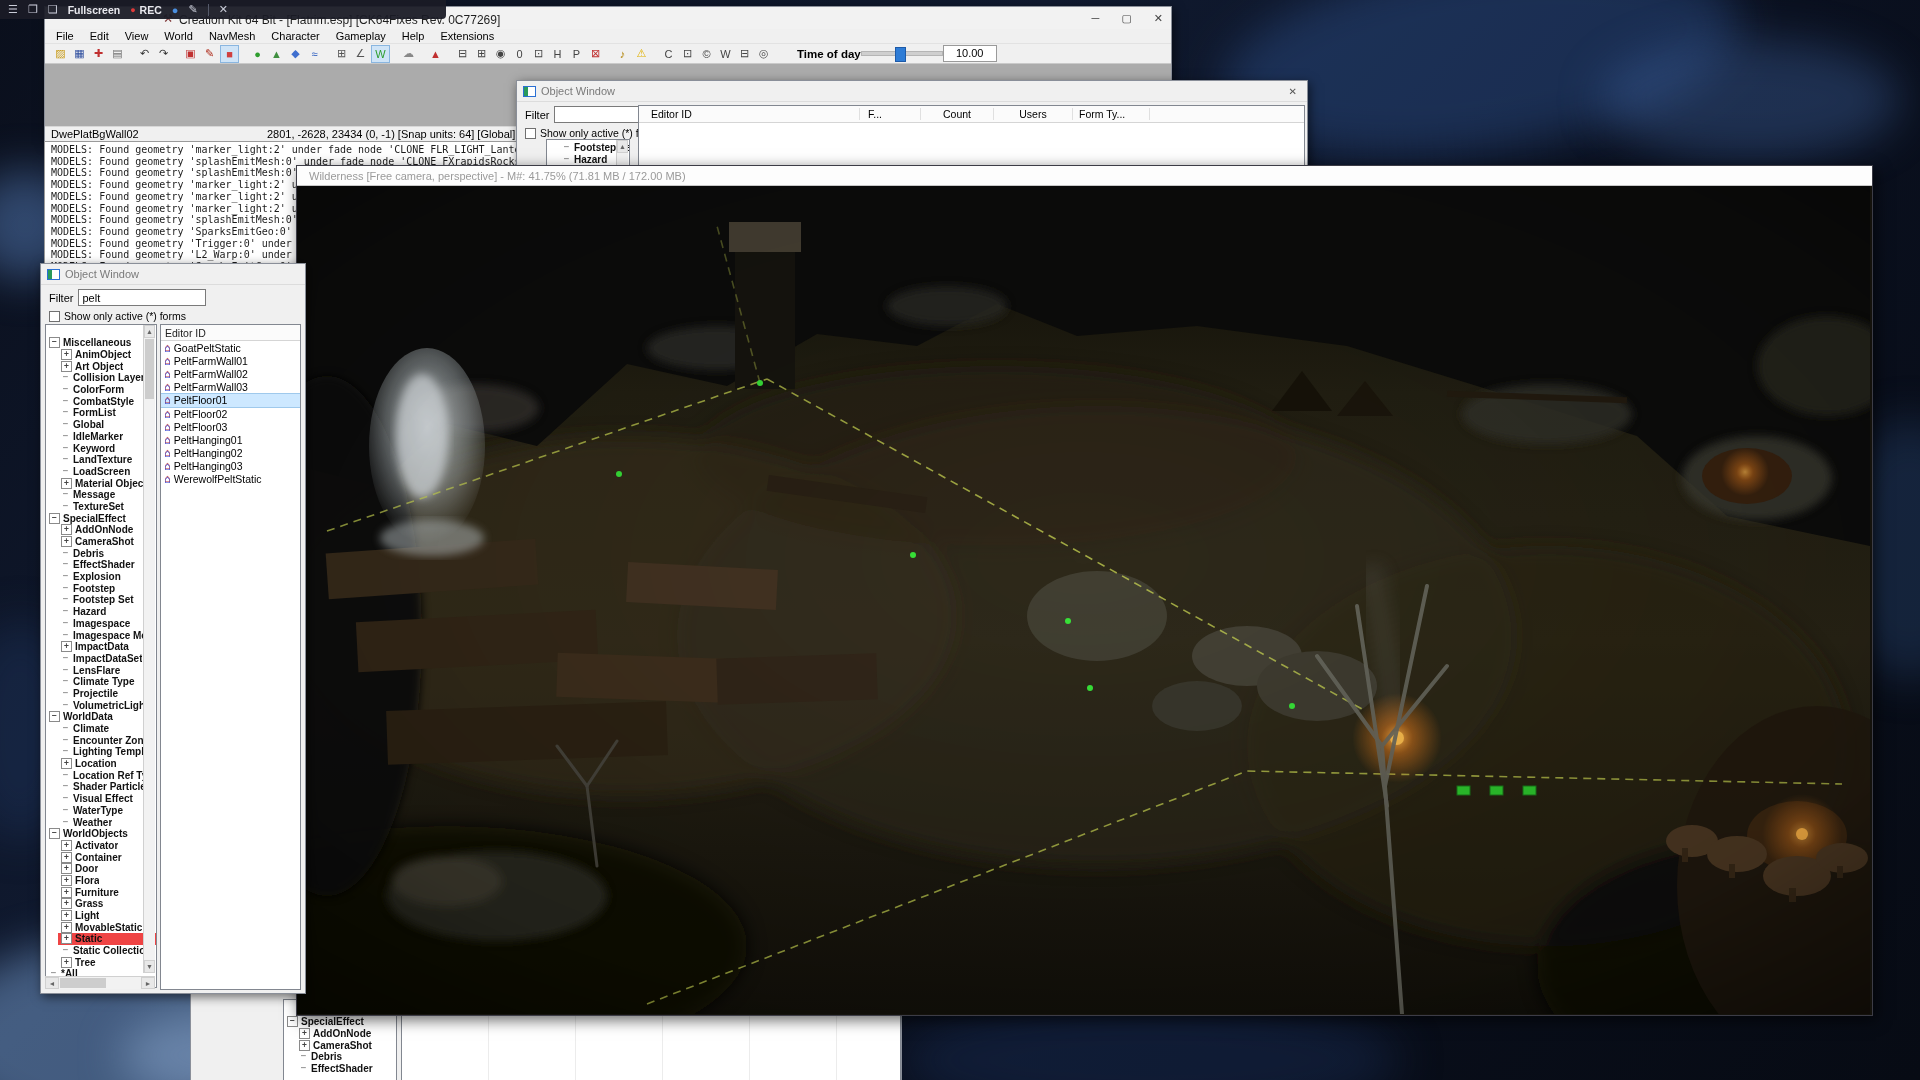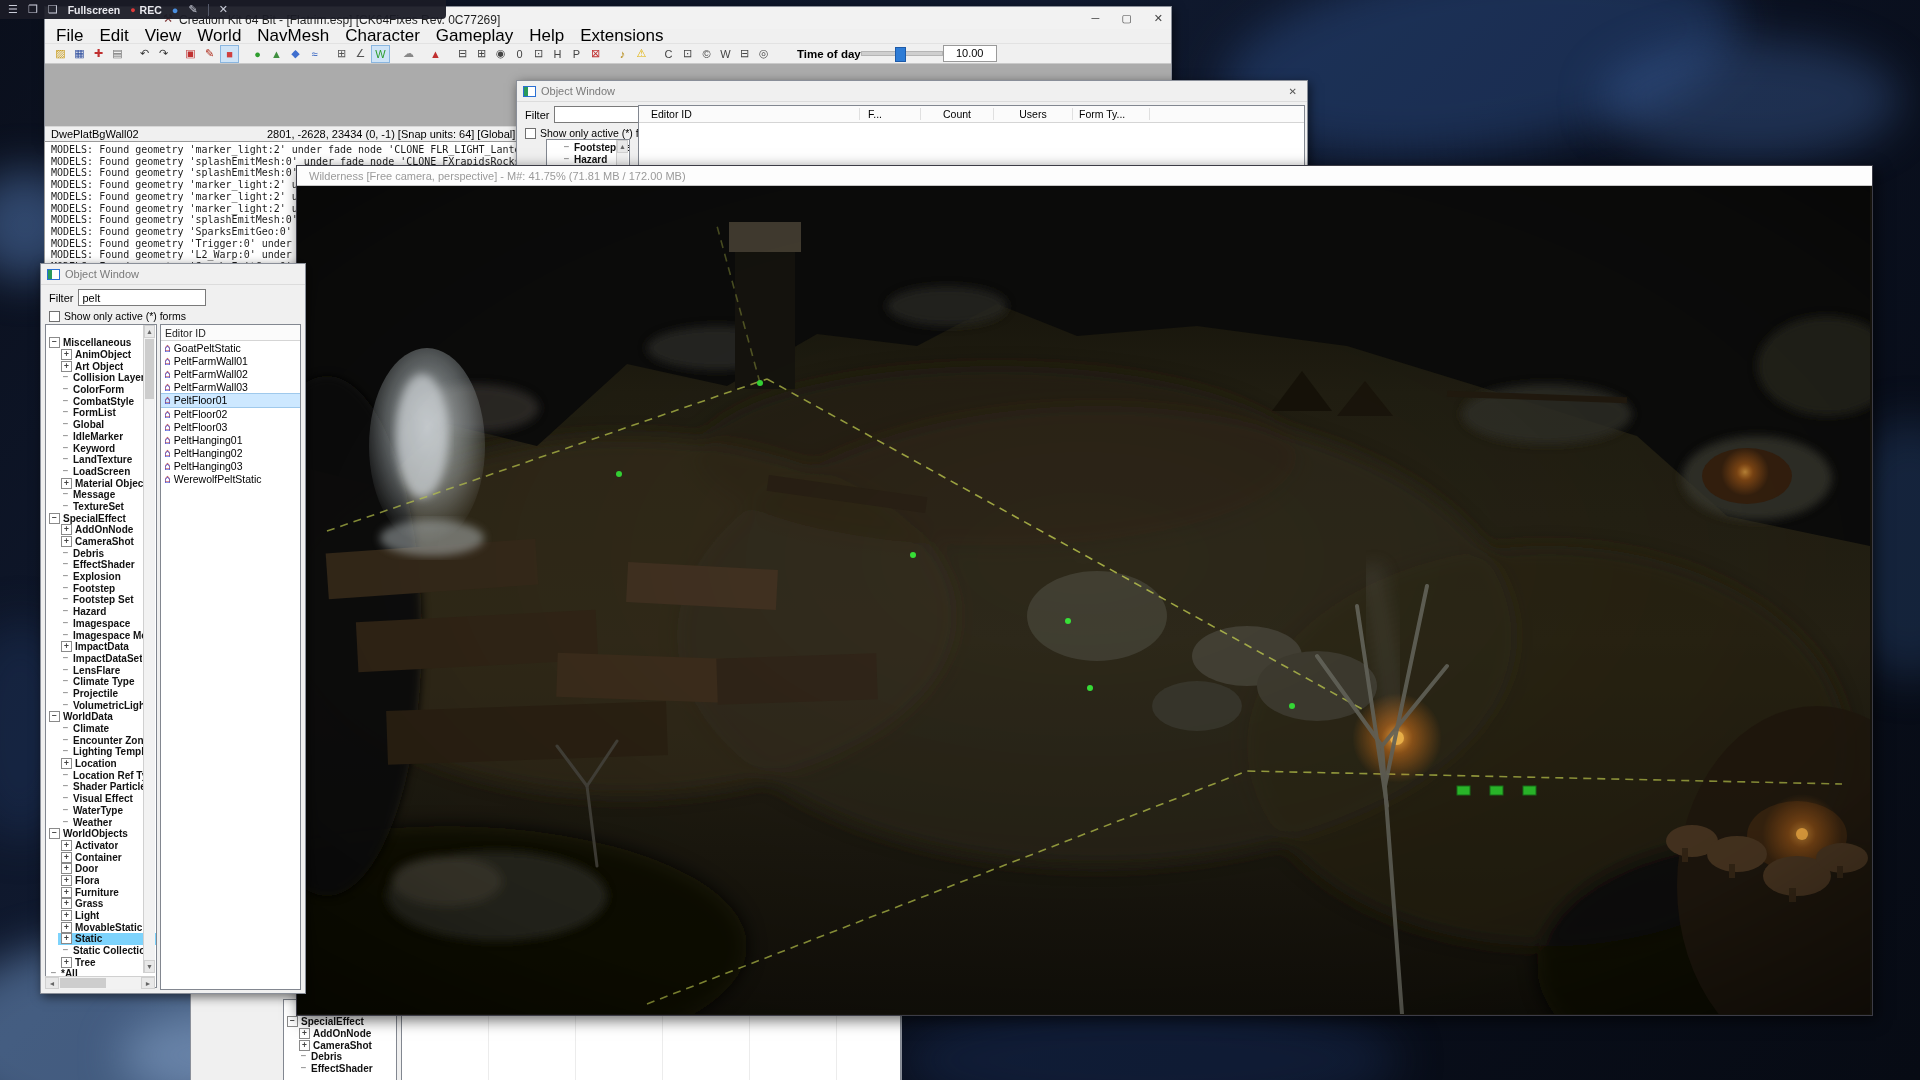--- a/index.html
+++ b/index.html
@@ -23,37 +23,37 @@
   
   .pane{position:absolute;background:#fff;border:1px solid #828790;overflow:hidden}
   .ti{display:flex;align-items:center;height:11.7px;font-size:10px;font-weight:bold;white-space:nowrap;padding-left:3px;color:#111}
   .ti .exp{width:9px;height:9px;margin-right:3px;flex:none;font:bold 8px/8px "DejaVu Sans Mono",monospace;text-align:center;color:#444}
   .ti.minus .exp,.ti.plus .exp{border:1px solid #8a8a8a;background:#fff}
   .ti.minus .exp::before{content:"−"}
   .ti.plus .exp::before{content:"+"}
   .ti.leaf .exp{color:#999}
   .ti.leaf .exp::before{content:"–"}
   .ti.child{margin-left:12px}
-  .ti.sel{background:#7dd3fc}
+  .ti.sel{background:#ef4444}
   .ti .lbl{overflow:hidden}
   
   .lhead{height:15px;border-bottom:1px solid #d5d5d5;font-size:10.5px;color:#222;display:flex;align-items:center;padding:0 4px;background:#fbfbfb}
   .li{display:flex;align-items:center;height:13.2px;font-size:10.5px;white-space:nowrap;padding-left:2px}
   .li.sel{background:#cde8ff;outline:1px solid #9fc9ec}
   .house{color:#2230cc;font-size:11px;margin:0 3px 0 1px;text-shadow:0 -1px 0 #c03030}
   
   .vsb{position:absolute;width:11px;background:#f2f2f2;border-left:1px solid #d0d0d0;font-size:7px;color:#666;text-align:center}
   .vsb .a{height:11px;line-height:11px;background:#e8e8e8;border:1px solid #d0d0d0}
   .vsb .th{background:#cdcdcd;height:60px;margin:1px}
   .hsb{position:absolute;height:12px;background:#f2f2f2;border-top:1px solid #d0d0d0;display:flex;font-size:7px;color:#666}
   .hsb .a{width:12px;text-align:center;line-height:12px;background:#e8e8e8;border:1px solid #d0d0d0}
   .hsb .th{background:#cdcdcd;width:90px;margin:1px}
   
   .menu{display:flex;gap:2px;height:14px;align-items:center;padding-left:4px;background:#f0f0f0}
-  .menu span{font-size:17px;padding:0 7px}
+  .menu span{font-size:11px;padding:0 7px}
   .tb{display:flex;align-items:center;height:19px;background:#f0f0f0;border-top:1px solid #e2e2e2;border-bottom:1px solid #c9c9c9;padding-left:6px}
   .tbi{width:17px;height:16px;display:flex;align-items:center;justify-content:center;font-size:11px;margin:0 1px;flex:none}
   .tbi.gap{margin-left:9px}
   .tbi.pressed{background:#cfe4f7;border:1px solid #8ab6e0}
   .tod{display:flex;align-items:center;margin-left:24px;gap:0}
   .tod .lab{font-size:11.5px;font-weight:bold}
   .track{width:80px;height:3px;background:#cfcfcf;border:1px solid #b5b5b5;position:relative}
   .handle{position:absolute;top:-5px;width:9px;height:13px;background:#2e7cd6;border:1px solid #1d5aa8}
   .todval{width:52px;height:15px;background:#fff;border:1px solid #9a9a9a;font-size:11px;text-align:center;line-height:15px}
   .statusbar{position:absolute;left:0;right:0;bottom:0;height:14px;background:#f0f0f0;border-top:1px solid #d7d7d7;font-size:11px;display:flex;align-items:center}

